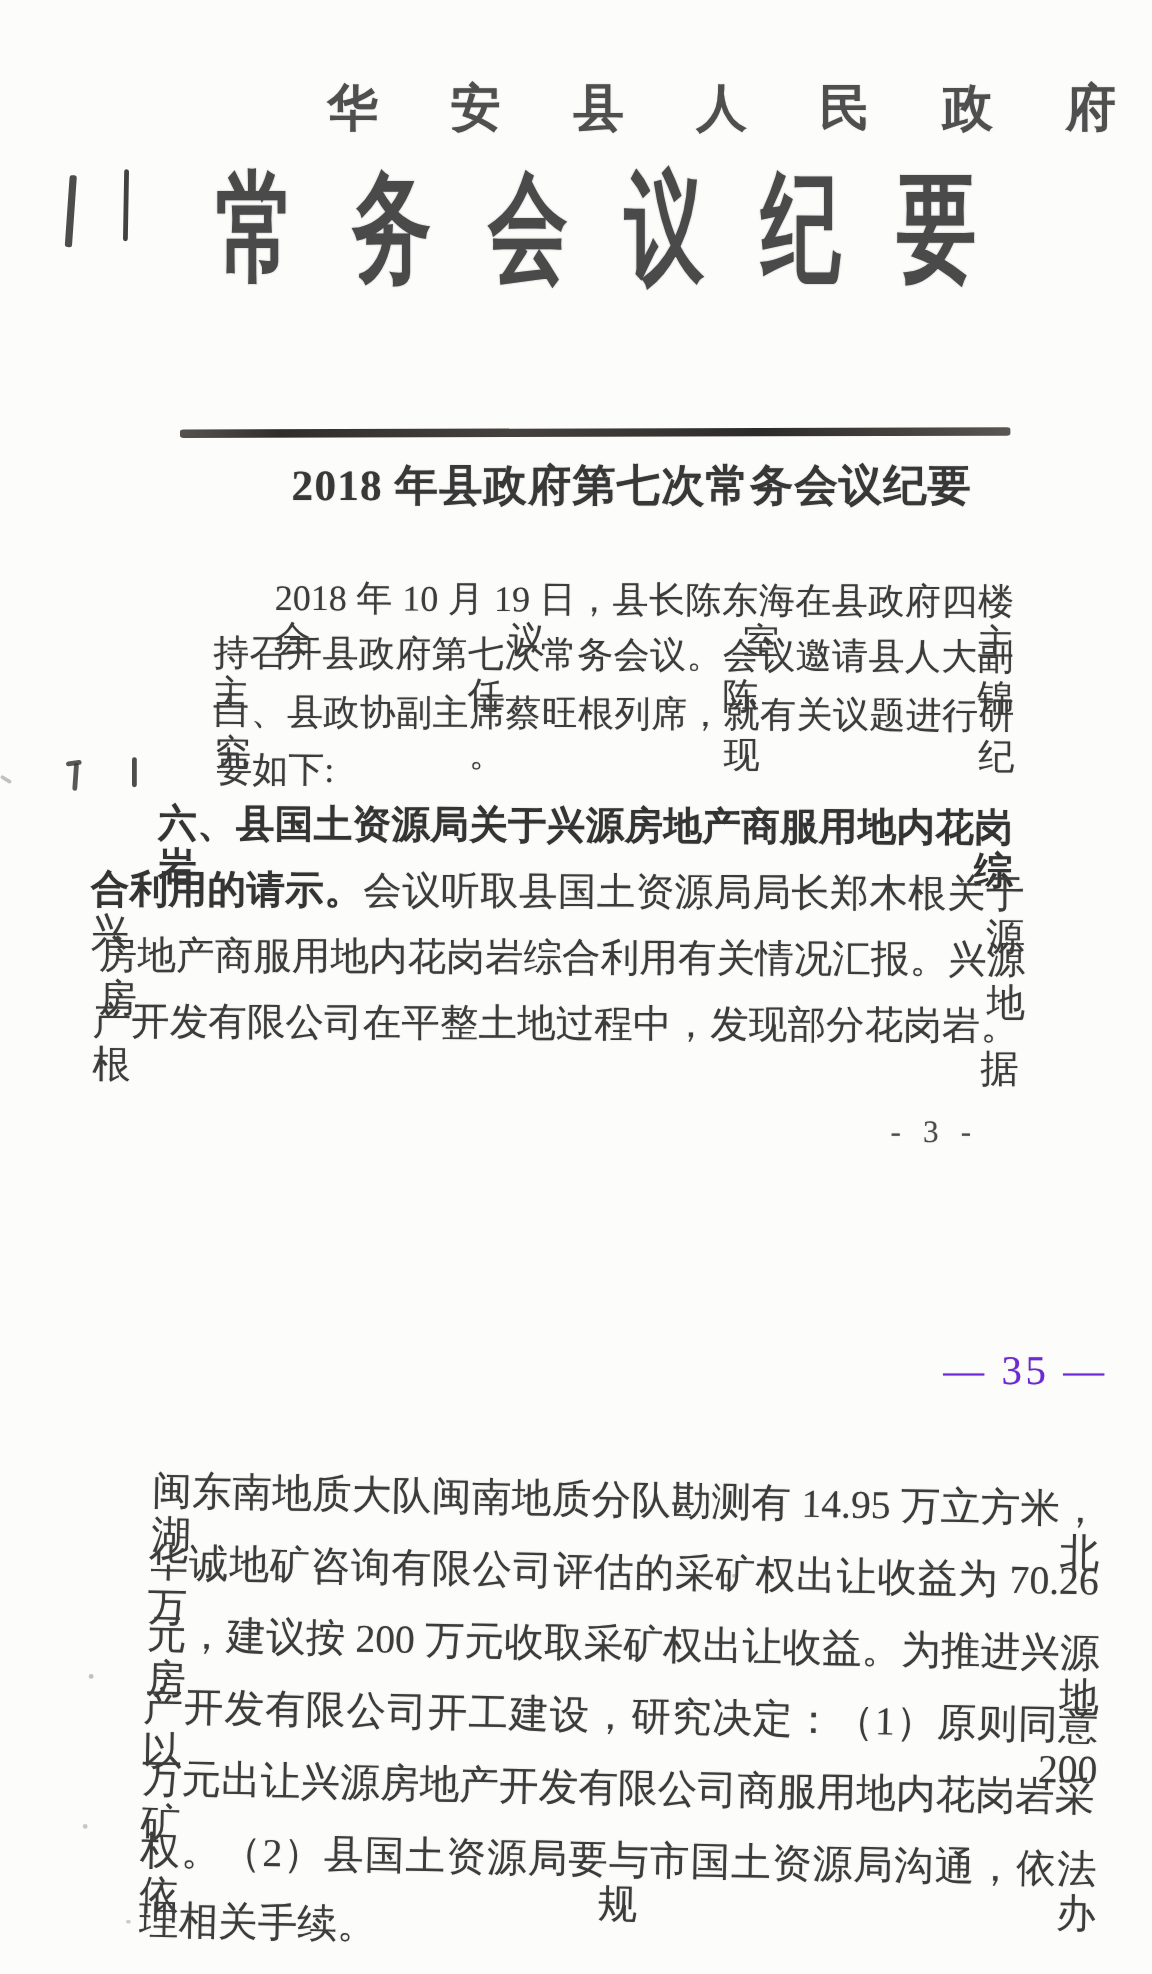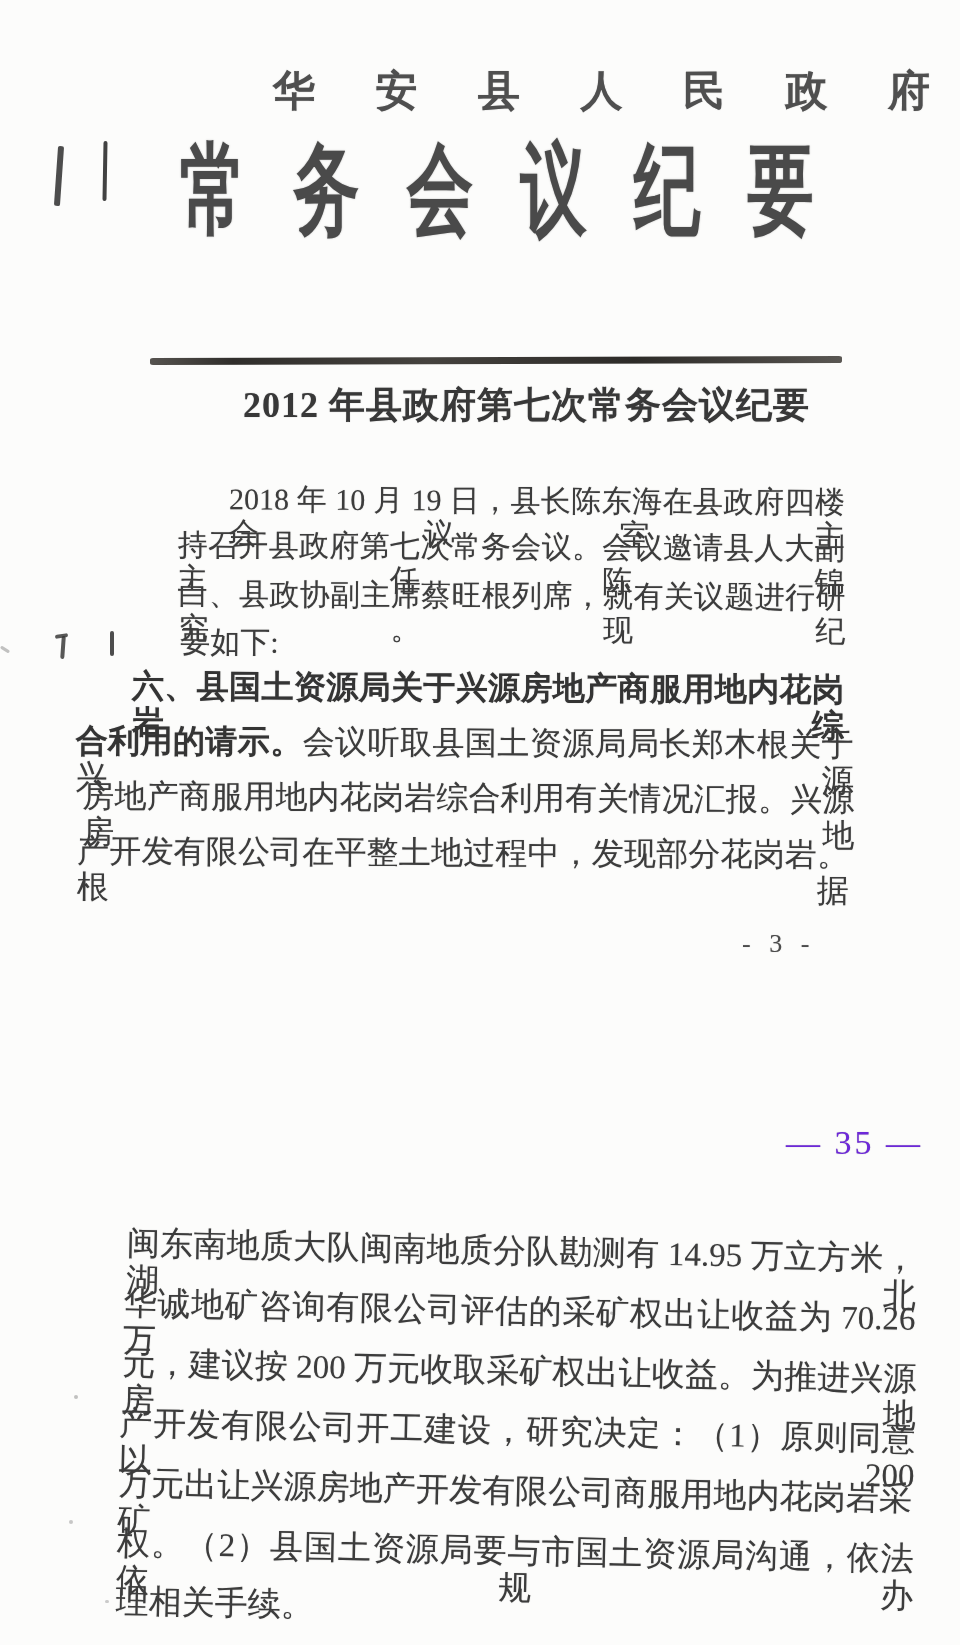--- a/index.html
+++ b/index.html
@@ -117,21 +117,21 @@
   <div class="art art-e1"></div>
   <div class="art art-d1"></div>
   <div class="art art-d2"></div>
   <div class="art art-d3"></div>
   <div class="art art-d4"></div>
 
   <div class="org">华 安 县 人 民 政 府</div>
   <div class="doctitle">常务会议纪要</div>
   <div class="rule"></div>
 
-  <h1 class="subtitle">2012 年县政府第七次常务会议纪要</h1>
+  <h1 class="subtitle">2018 年县政府第七次常务会议纪要</h1>
 
   <div class="upper">
     <p class="bl fs30 l-a0">2018 年 10 月 19 日，县长陈东海在县政府四楼会议室主</p>
     <p class="bl fs30 l-a1">持召开县政府第七次常务会议。会议邀请县人大副主任陈锦</p>
     <p class="bl fs30 l-a2">白、县政协副主席蔡旺根列席，就有关议题进行研究。现纪</p>
     <p class="bl fs30 noj l-a3">要如下:</p>
 
     <p class="bl fs32 bold l-b0">六、县国土资源局关于兴源房地产商服用地内花岗岩综</p>
     <p class="bl fs32 l-b1"><span class="bold">合利用的请示。</span><span>会议听取县国土资源局局长郑木根关于兴源</span></p>
     <p class="bl fs32 l-b2">房地产商服用地内花岗岩综合利用有关情况汇报。兴源房地</p>

